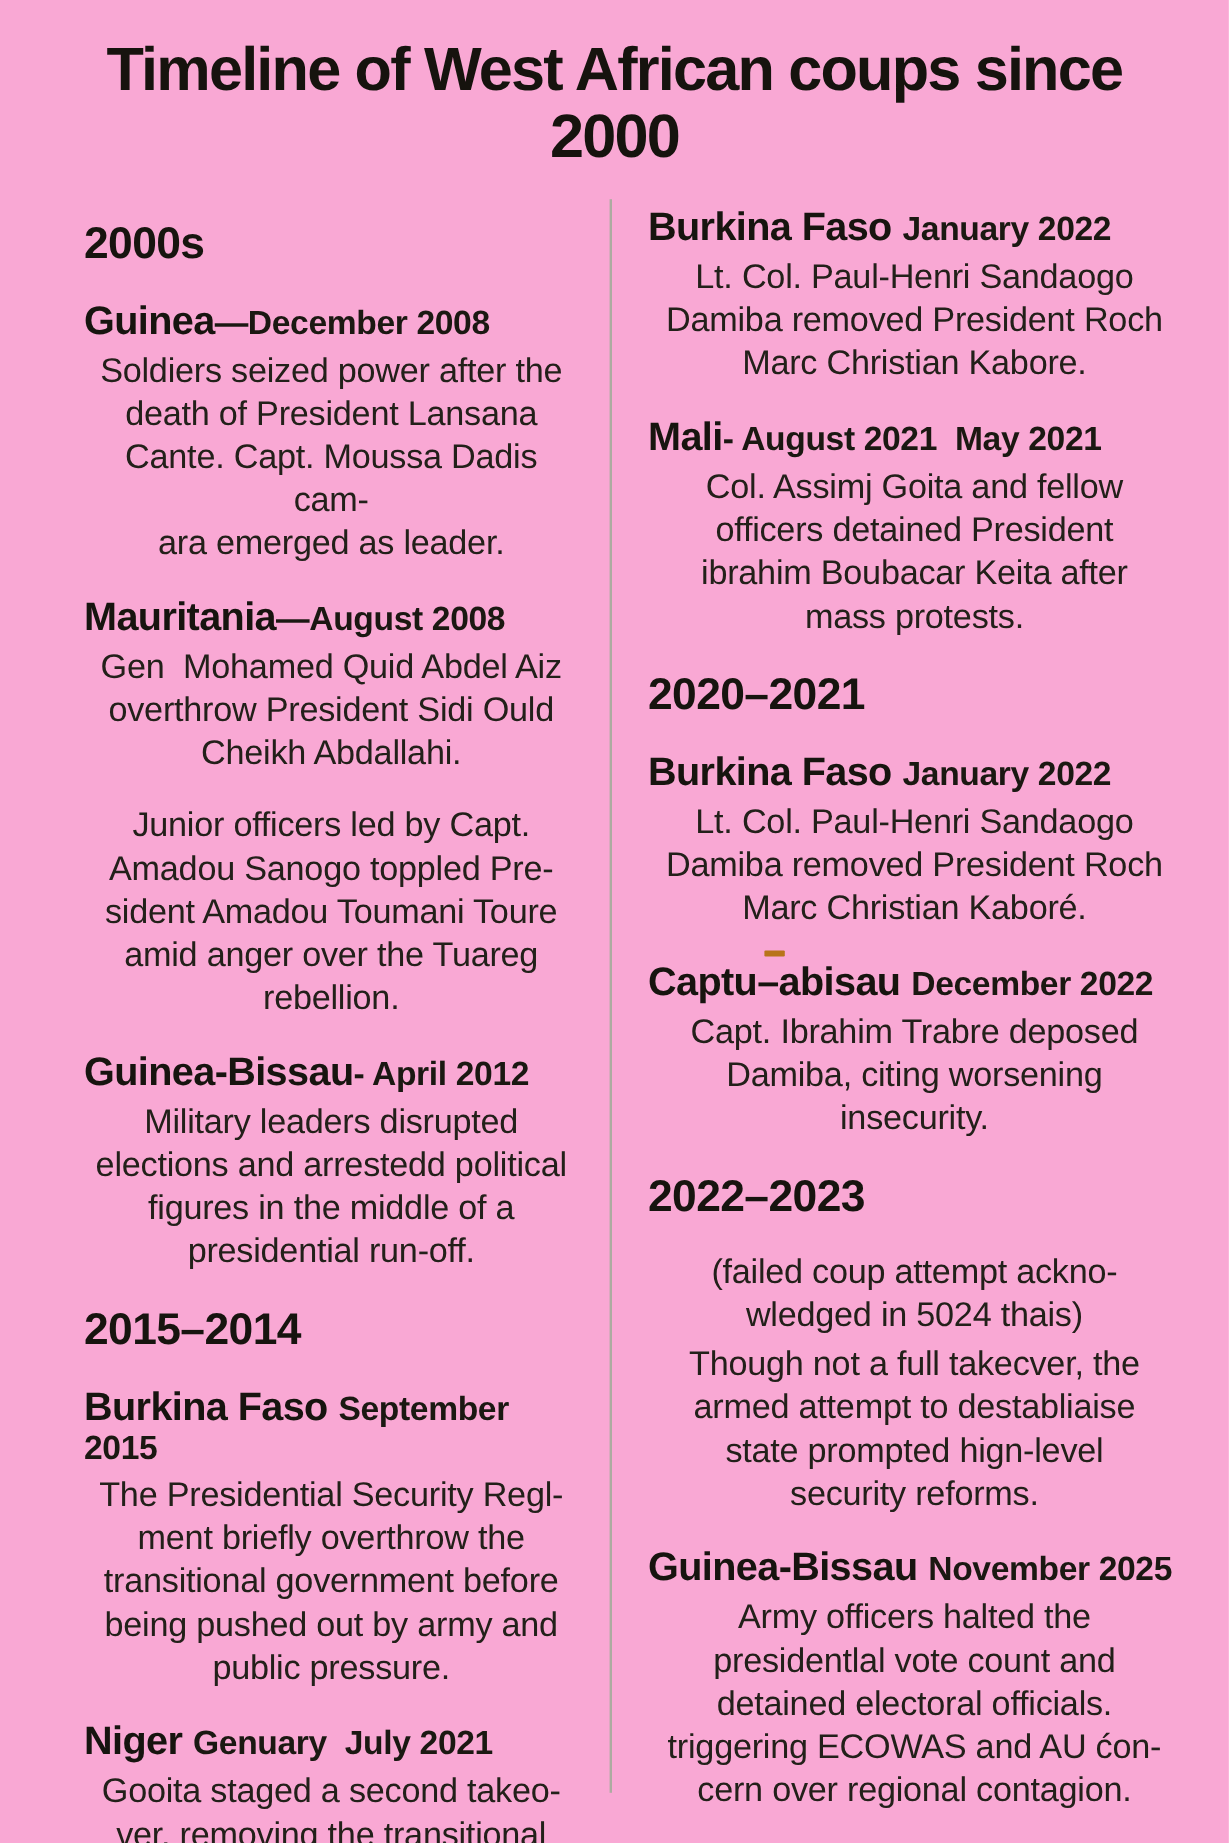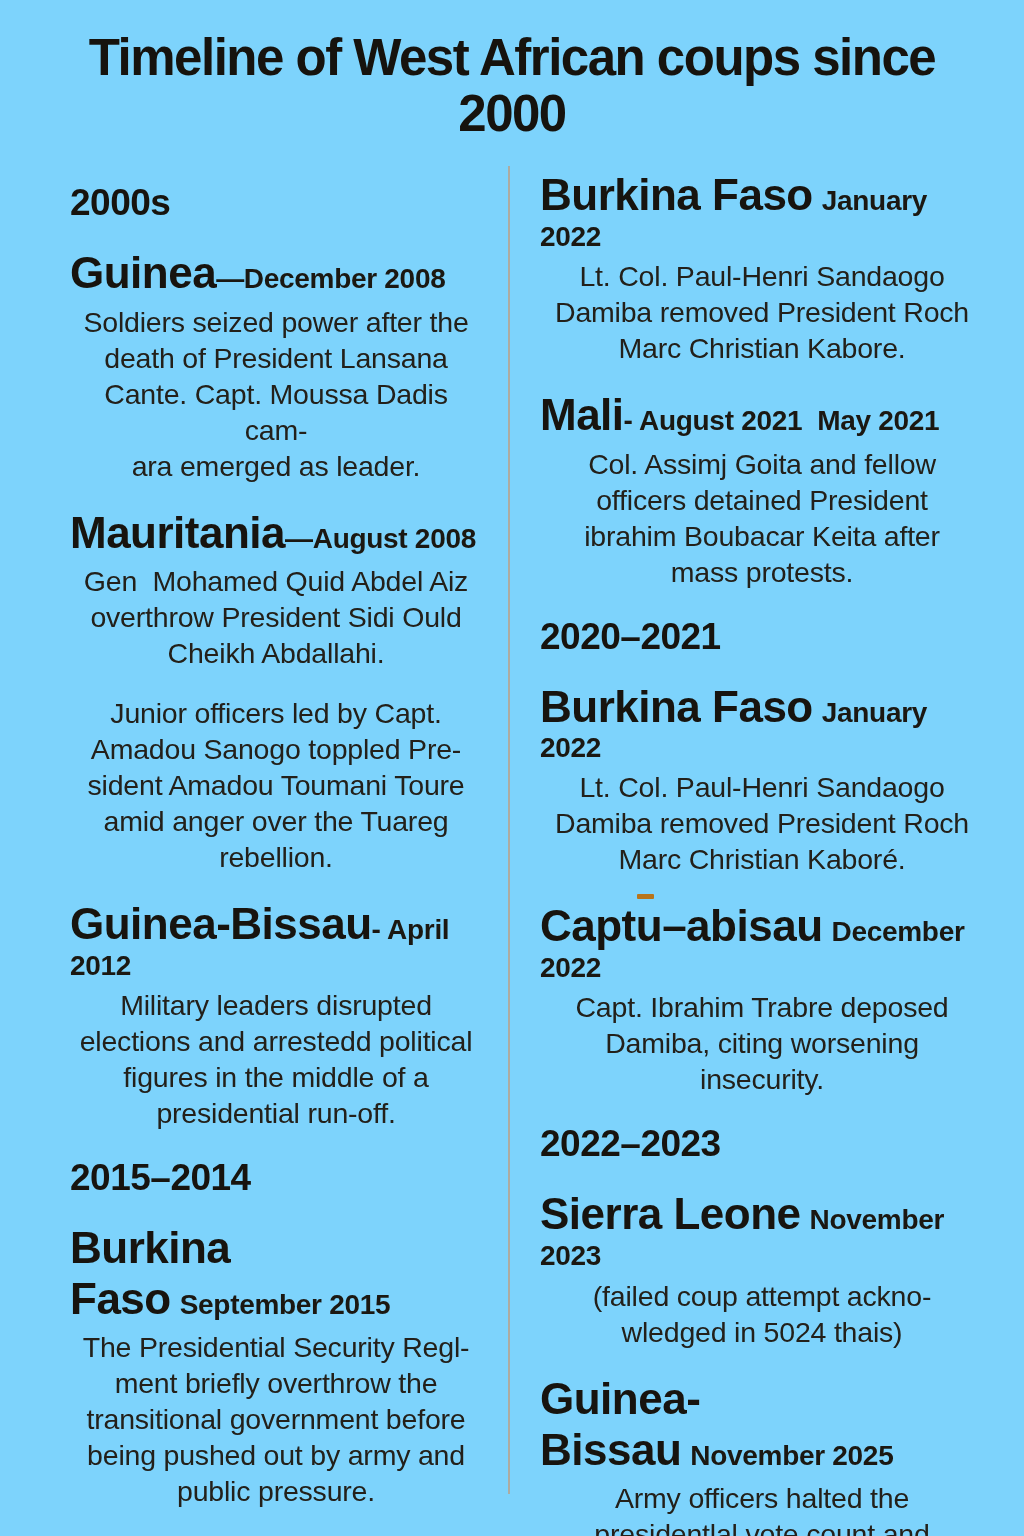--- a/index.html
+++ b/index.html
@@ -1,20 +1,20 @@
 <!DOCTYPE html>
 <html><head>
 <meta charset="utf-8">
 <style>
   html, body { margin: 0; padding: 0; }
   .page {
     position: relative;
     width: 1024px;
     height: 1536px;
-    background: #7dd3fc;
+    background: #f9a8d4;
     overflow: hidden;
     font-family: "Liberation Sans", "DejaVu Sans", sans-serif;
     color: #1b1812;
   }
   .page-title {
     margin: 0 auto;
     padding-top: 30px;
     max-width: 940px;
     text-align: center;
     font-size: 51px;
@@ -48,21 +48,21 @@
   }
   .col .section-header:first-child { margin-top: 22px; }
   .entry { margin-top: 24px; }
   .col .entry:first-child { margin-top: 10px; }
   .entry-head {
     white-space: pre-wrap;
     line-height: 1.15;
   }
   .entry-country {
     position: relative;
-    font-size: 44px;
+    font-size: 33px;
     font-weight: 700;
     letter-spacing: -0.5px;
     color: #17140f;
   }
   .entry-date {
     font-size: 28px;
     font-weight: 700;
     letter-spacing: -0.3px;
     color: #1b1812;
   }
@@ -163,23 +163,26 @@
 Marc Christian Kaboré.</div>
         </div>
         <div class="entry">
           <div class="entry-head"><span class="entry-country">Captu–abisau<span class="accent-tick"></span></span><span class="entry-date gap">December 2022</span></div>
           <div class="entry-body">Capt. Ibrahim Trabre deposed
 Damiba, citing worsening
 insecurity.</div>
         </div>
         <div class="section-header">2022–2023</div>
         <div class="entry">
-          <div class="entry-head"><span class="entry-country">Sierra Leone</span><span class="entry-date gap">November 2023</span></div>
           <div class="entry-note">(failed coup attempt ackno-
 wledged in 5024 thais)</div>
+          <div class="entry-body">Though not a full takecver, the
+armed attempt to destabliaise
+state prompted hign-level
+security reforms.</div>
         </div>
         <div class="entry">
           <div class="entry-head"><span class="entry-country">Guinea-Bissau</span><span class="entry-date gap">November 2025</span></div>
           <div class="entry-body">Army officers halted the
 presidentlal vote count and
 detained electoral officials.
 triggering ECOWAS and AU ćon-
 cern over regional contagion.</div>
         </div>
       </div>

